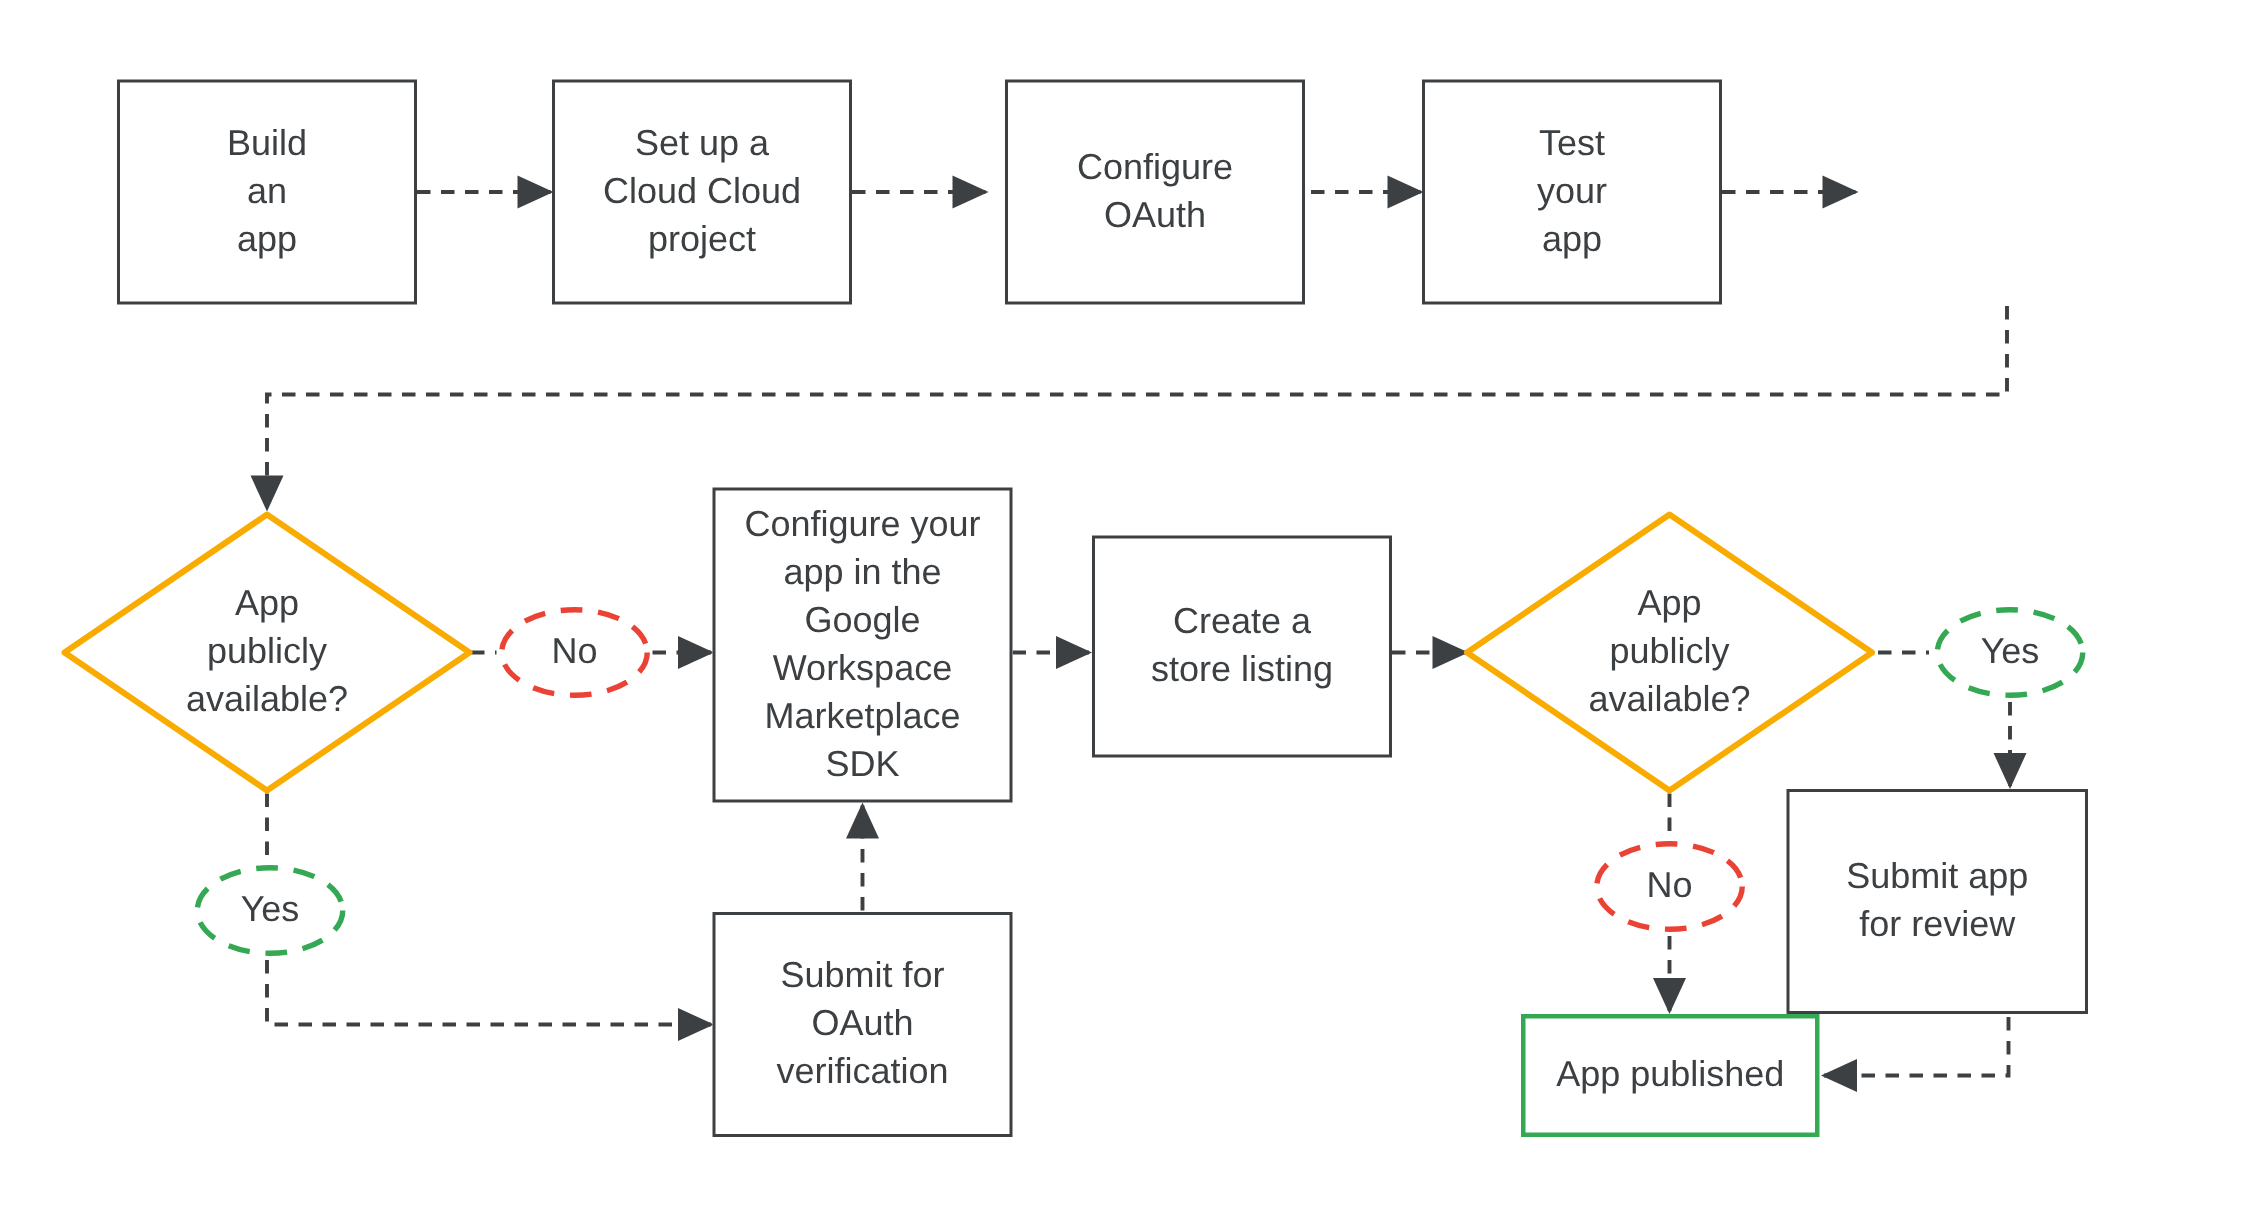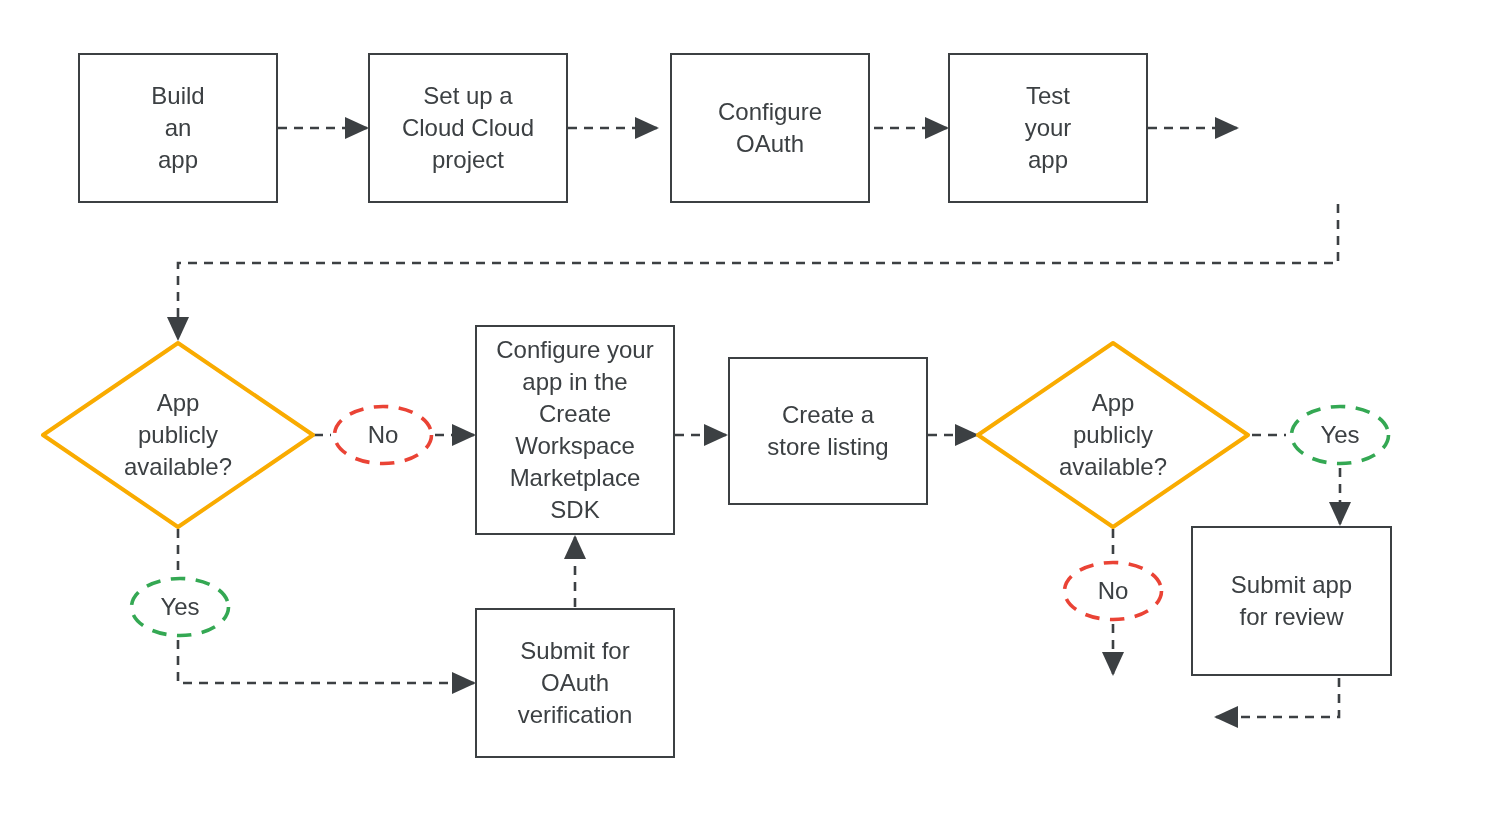--- a/index.html
+++ b/index.html
@@ -127,21 +127,21 @@
   <div class="node pill pill-yes" style="left:128px; top:575px; width:104px; height:64px">
     <svg class="shape-svg" viewBox="0 0 104 64">
       <ellipse class="pill-ellipse" cx="52" cy="32" rx="48.5" ry="28.5"></ellipse>
     </svg>
     <span class="label">Yes</span>
   </div>
 
   <div class="node box" style="left:475px; top:325px; width:200px; height:210px">
     <span class="label">Configure your
 app in the
-Create
+Google
 Workspace
 Marketplace
 SDK</span>
   </div>
 
   <div class="node box" style="left:475px; top:608px; width:200px; height:150px">
     <span class="label">Submit for
 OAuth
 verification</span>
   </div>
@@ -172,14 +172,17 @@
       <ellipse class="pill-ellipse" cx="52" cy="32" rx="48.5" ry="28.5"></ellipse>
     </svg>
     <span class="label">No</span>
   </div>
 
   <div class="node box" style="left:1191px; top:526px; width:201px; height:150px">
     <span class="label">Submit app
 for review</span>
   </div>
 
+  <div class="node published" style="left:1014px; top:676px; width:199px; height:82px">
+    <span class="label">App published</span>
+  </div>
 
 </div>
 
 </body></html>

